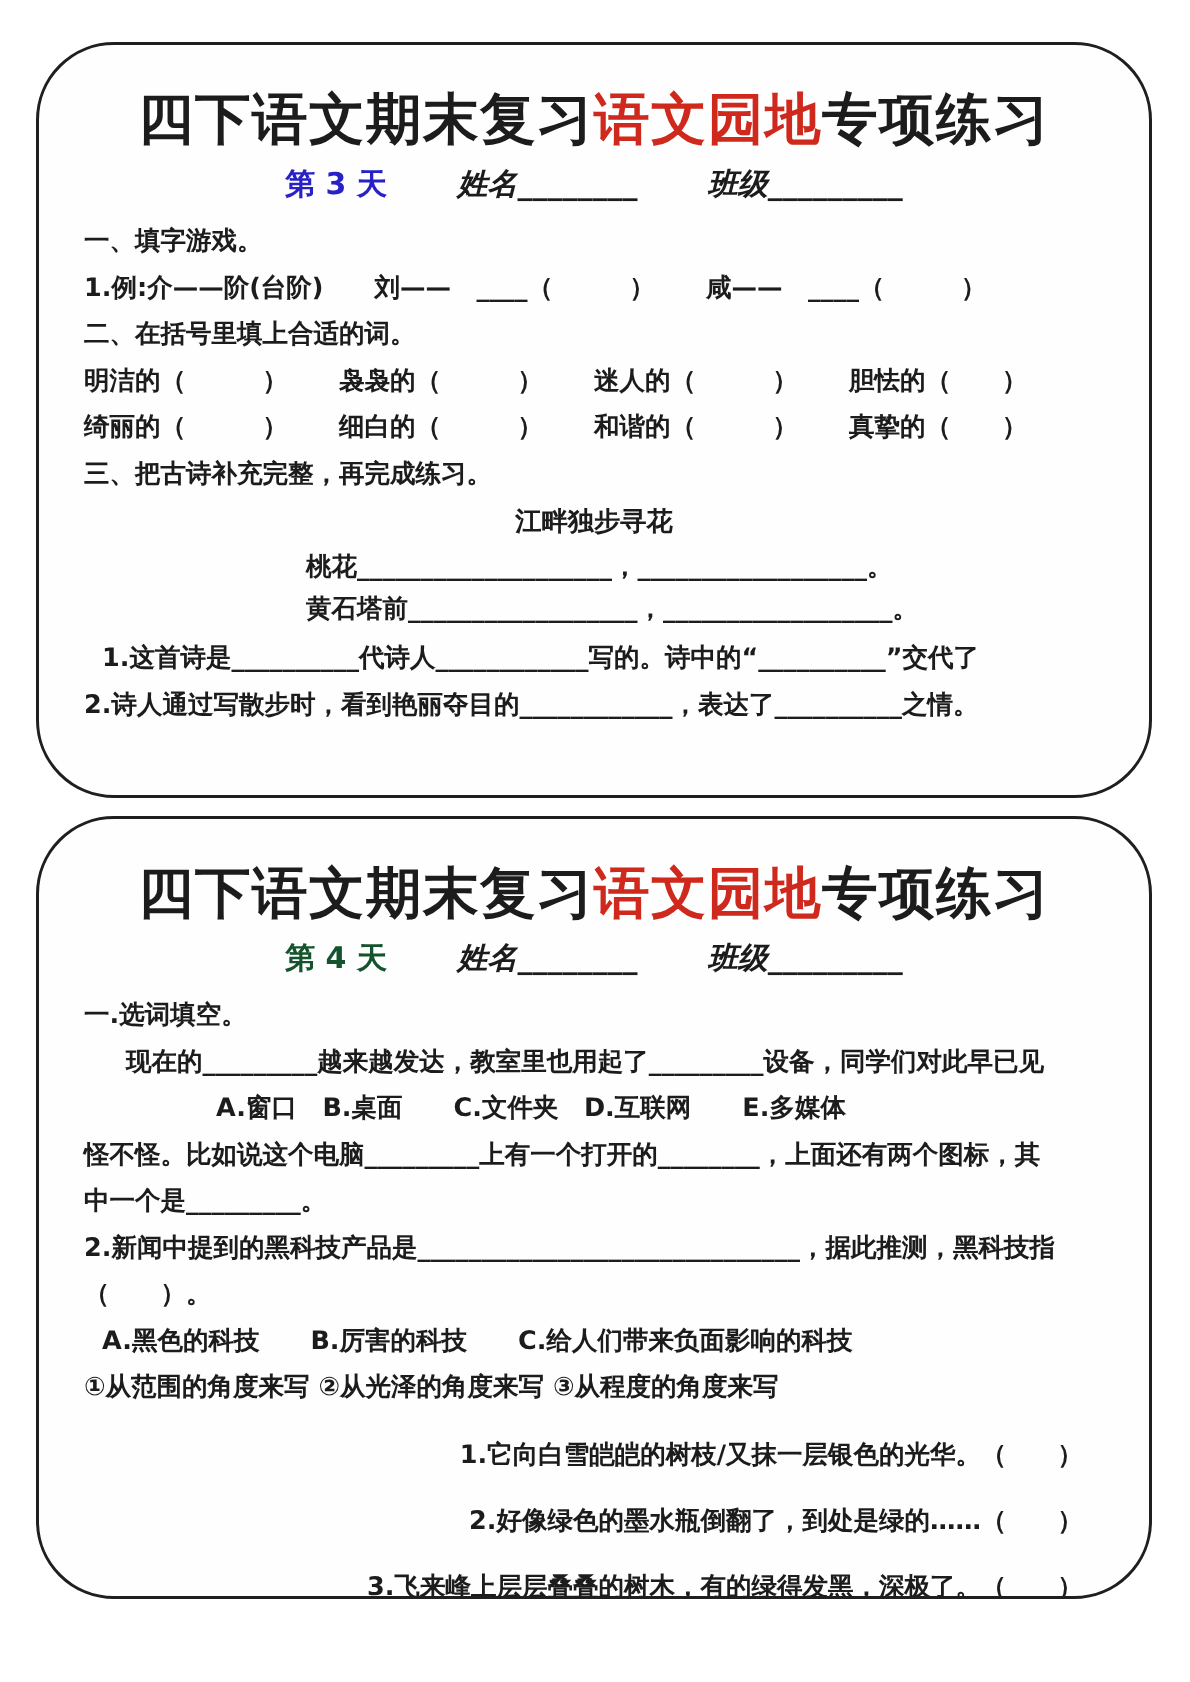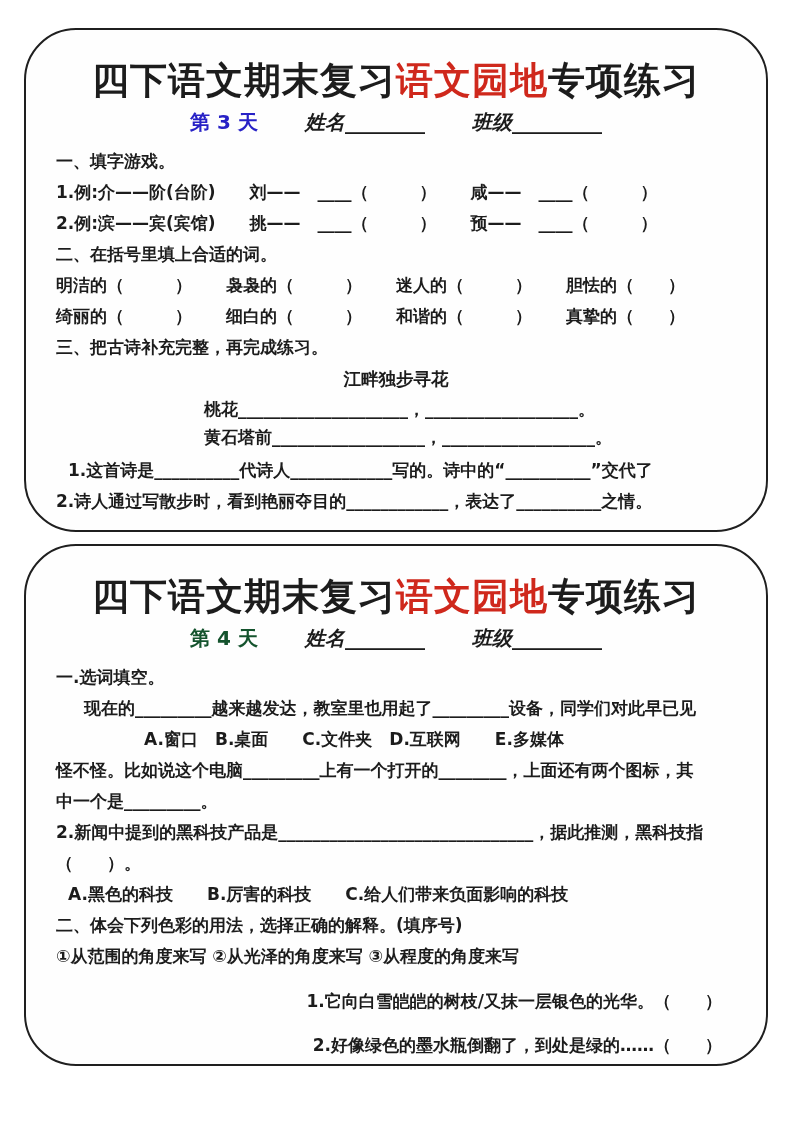--- a/index.html
+++ b/index.html
@@ -53,21 +53,20 @@
     <span>四下语文期末复习</span><span class="c-red" style="color: rgb(207, 40, 28);">语文园地</span><span>专项练习</span>
   </div>
   <div class="sub-title">
     <span class="day c-blue" style="color: rgb(39, 33, 198);">第 3 天</span>
     <span class="lbl">姓名</span><span>________</span>
     <span class="lbl" style="margin-left:40px;">班级</span><span>_________</span>
   </div>
 
   <div class="line tall">一、填字游戏。</div>
   <div class="line tall">1.例:介——阶(台阶)　　刘——　____（　　　）　　咸——　____（　　　）</div>
-  <div class="line tall">2.例:滨——宾(宾馆)　　挑——　____（　　　）　　预——　____（　　　）</div>
   <div class="line tall">二、在括号里填上合适的词。</div>
   <div class="line tall">明洁的（　　　）　　袅袅的（　　　）　　迷人的（　　　）　　胆怯的（　　）</div>
   <div class="line tall">绮丽的（　　　）　　细白的（　　　）　　和谐的（　　　）　　真挚的（　　）</div>
   <div class="line tall">三、把古诗补充完整，再完成练习。</div>
 
   <div class="poem-title">江畔独步寻花</div>
   <div class="poem-line">桃花____________________，__________________。</div>
   <div class="poem-line">黄石塔前__________________，__________________。</div>
 
   <div class="line tall indent1 gapline">1.这首诗是__________代诗人____________写的。诗中的“__________”交代了</div>
@@ -85,21 +84,20 @@
   </div>
 
   <div class="line tall">一.选词填空。</div>
   <div class="line tall indent3">现在的_________越来越发达，教室里也用起了_________设备，同学们对此早已见</div>
   <div class="line tall indent2">A.窗口　B.桌面　　C.文件夹　D.互联网　　E.多媒体</div>
   <div class="line tall">怪不怪。比如说这个电脑_________上有一个打开的________，上面还有两个图标，其</div>
   <div class="line tall">中一个是_________。</div>
   <div class="line tall">2.新闻中提到的黑科技产品是______________________________，据此推测，黑科技指</div>
   <div class="line tall">（　　）。</div>
   <div class="line tall indent1">A.黑色的科技　　B.厉害的科技　　C.给人们带来负面影响的科技</div>
-  <div class="line tall">二、体会下列色彩的用法，选择正确的解释。(填序号)</div>
   <div class="line tall">①从范围的角度来写 ②从光泽的角度来写 ③从程度的角度来写</div>
 
   <div class="flexrow">
     <span>1.它向白雪皑皑的树枝/又抹一层银色的光华。</span>
     <span>（　　）</span>
   </div>
   <div class="flexrow">
     <span>2.好像绿色的墨水瓶倒翻了，到处是绿的……</span>
     <span>（　　）</span>
   </div>

